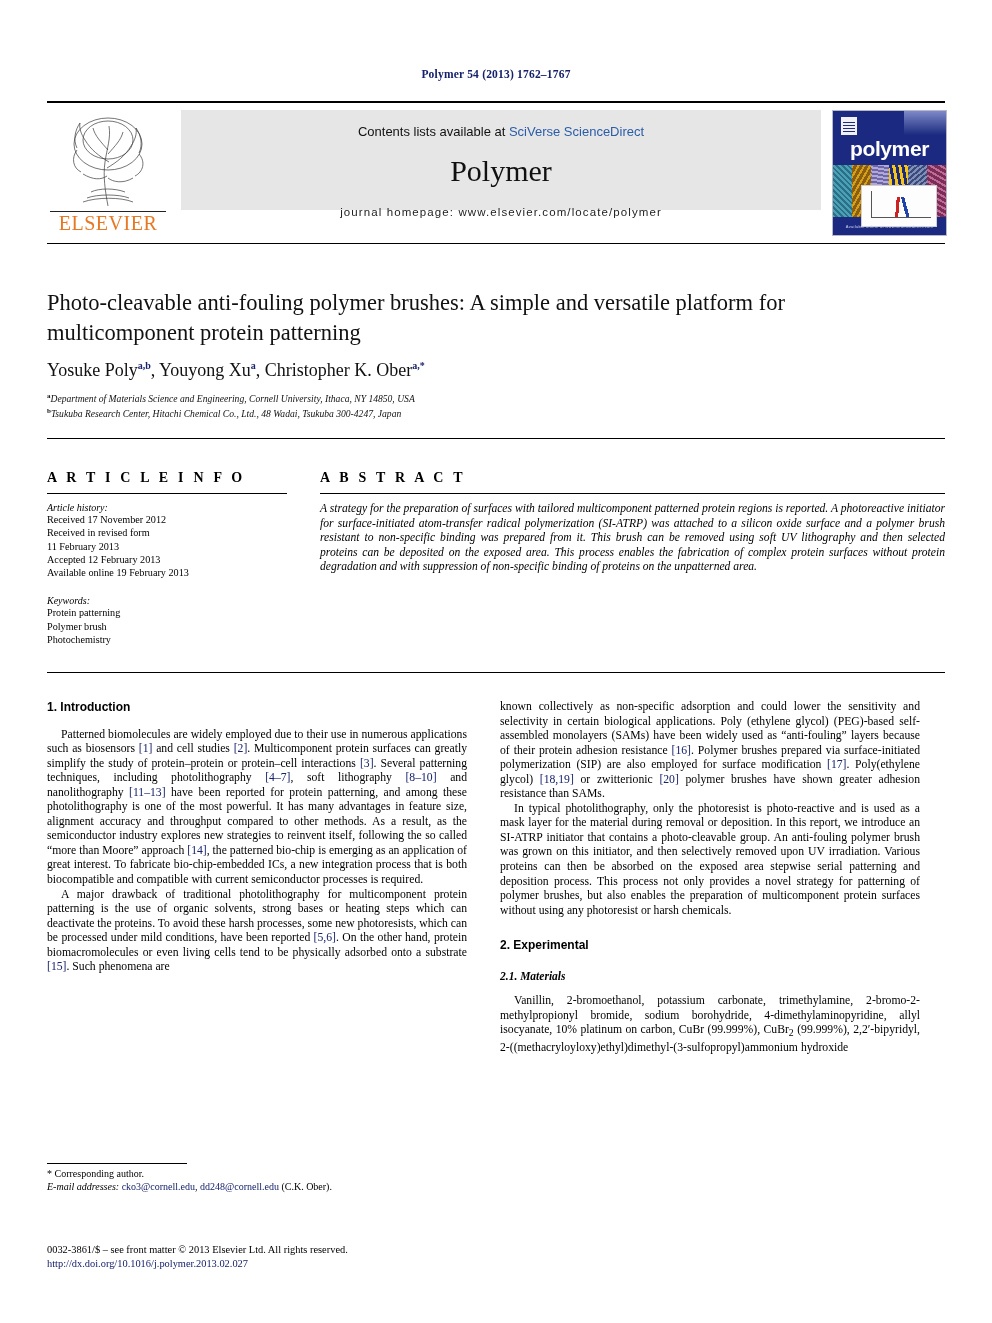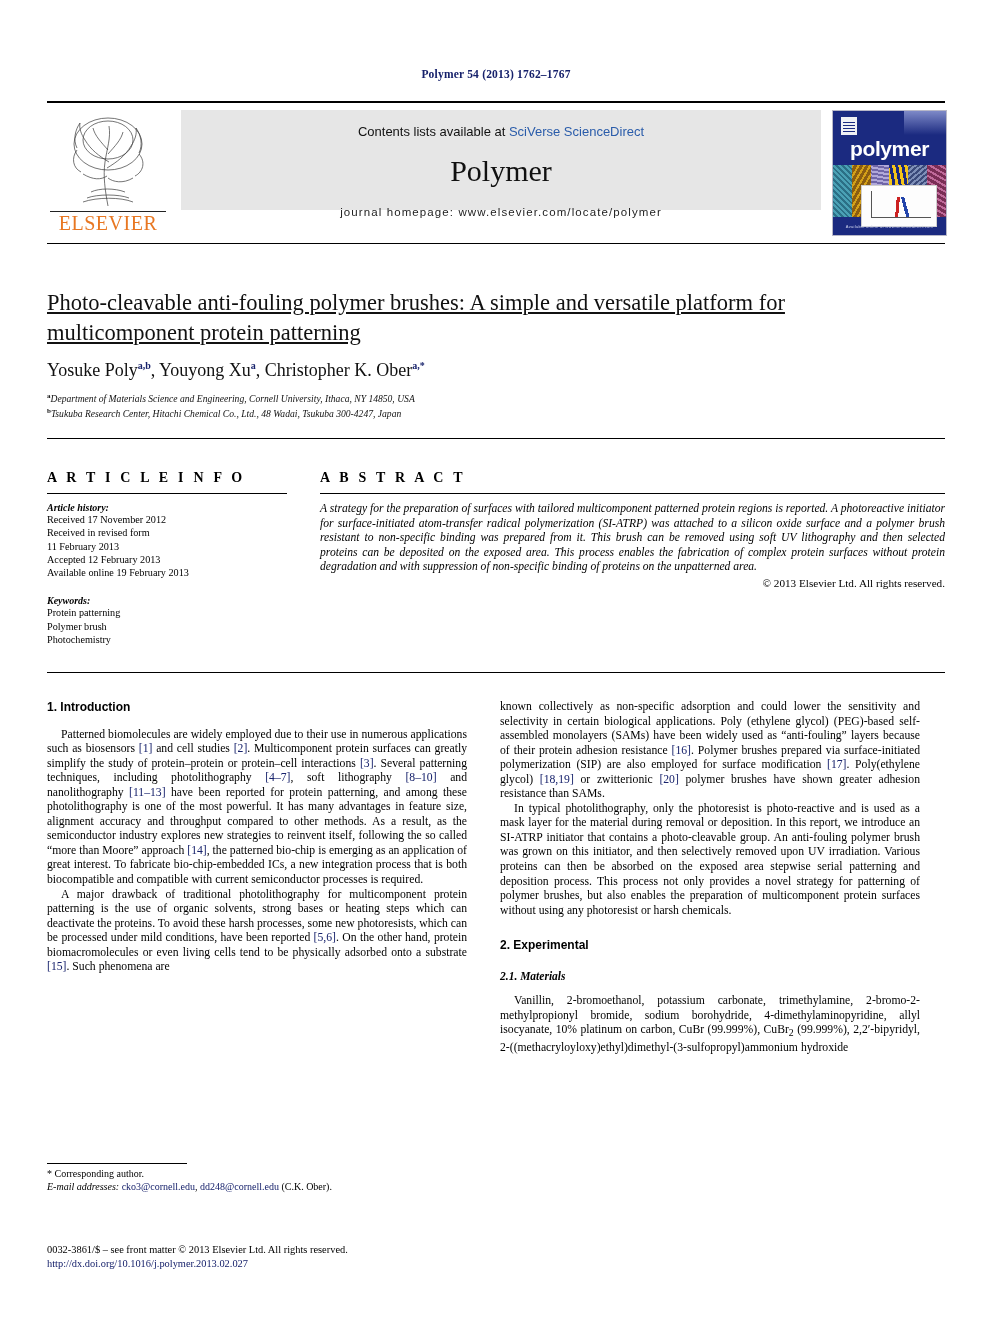--- a/index.html
+++ b/index.html
@@ -226,21 +226,20 @@
     background: #000;
   }
   .art-title {
     position: absolute;
     left: 47px; top: 288px;
     width: 880px;
     font-family: "Liberation Serif", serif;
     font-size: 22.5px;
     line-height: 30px;
     color: #111;
-    text-decoration: underline;
   }
   .authors {
     position: absolute;
     left: 47px; top: 360px;
     width: 880px;
     font-family: "Liberation Serif", serif;
     font-size: 18px;
     color: #111;
   }
   .authors sup {
@@ -290,21 +289,21 @@
     margin-top: 8px;
   }
   .hr-thin {
     height: 1px;
     background: #000;
     margin: 7px 0 8px 0;
   }
   .info-head {
     font-style: italic;
     font-size: 10px;
-    font-weight: bold;
+    font-weight: normal;
   }
   .info-line {
     font-size: 10.2px;
     line-height: 13.3px;
   }
   .info-gap {
     height: 16px;
   }
   .abs-text {
     font-size: 11.6px;
@@ -479,21 +478,20 @@
     <div class="info-head">Keywords:</div>
     <div class="info-line">Protein patterning</div>
     <div class="info-line">Polymer brush</div>
     <div class="info-line">Photochemistry</div>
   </div>
 
   <div class="col-abs">
     <div class="sec-label">A B S T R A C T</div>
     <div class="hr-thin"></div>
     <div class="abs-text">A strategy for the preparation of surfaces with tailored multicomponent patterned protein regions is reported. A photoreactive initiator for surface-initiated atom-transfer radical polymerization (SI-ATRP) was attached to a silicon oxide surface and a polymer brush resistant to non-specific binding was prepared from it. This brush can be removed using soft UV lithography and then selected proteins can be deposited on the exposed area. This process enables the fabrication of complex protein surfaces without protein degradation and with suppression of non-specific binding of proteins on the unpatterned area.</div>
-    <div class="abs-copy">© 2013 Elsevier Ltd. All rights reserved.</div>
   </div>
 
   <div class="rule-below-info"></div>
 
   <div class="body-col left">
     <div class="h2">1. Introduction</div>
     <p class="para"><span>Patterned biomolecules are widely employed due to their use in numerous applications such as biosensors </span><span class="cite">[1]</span><span> and cell studies </span><span class="cite">[2]</span><span>. Multicomponent protein surfaces can greatly simplify the study of protein–protein or protein–cell interactions </span><span class="cite">[3]</span><span>. Several patterning techniques, including photolithography </span><span class="cite">[4–7]</span><span>, soft lithography </span><span class="cite">[8–10]</span><span> and nanolithography </span><span class="cite">[11–13]</span><span> have been reported for protein patterning, and among these photolithography is one of the most powerful. It has many advantages in feature size, alignment accuracy and throughput compared to other methods. As a result, as the semiconductor industry explores new strategies to reinvent itself, following the so called “more than Moore” approach </span><span class="cite">[14]</span><span>, the patterned bio-chip is emerging as an application of great interest. To fabricate bio-chip-embedded ICs, a new integration process that is both biocompatible and compatible with current semiconductor processes is required.</span></p>
     <p class="para"><span>A major drawback of traditional photolithography for multicomponent protein patterning is the use of organic solvents, strong bases or heating steps which can deactivate the proteins. To avoid these harsh processes, some new photoresists, which can be processed under mild conditions, have been reported </span><span class="cite">[5,6]</span><span>. On the other hand, protein biomacromolecules or even living cells tend to be physically adsorbed onto a substrate </span><span class="cite">[15]</span><span>. Such phenomena are</span></p>
   </div>
 

